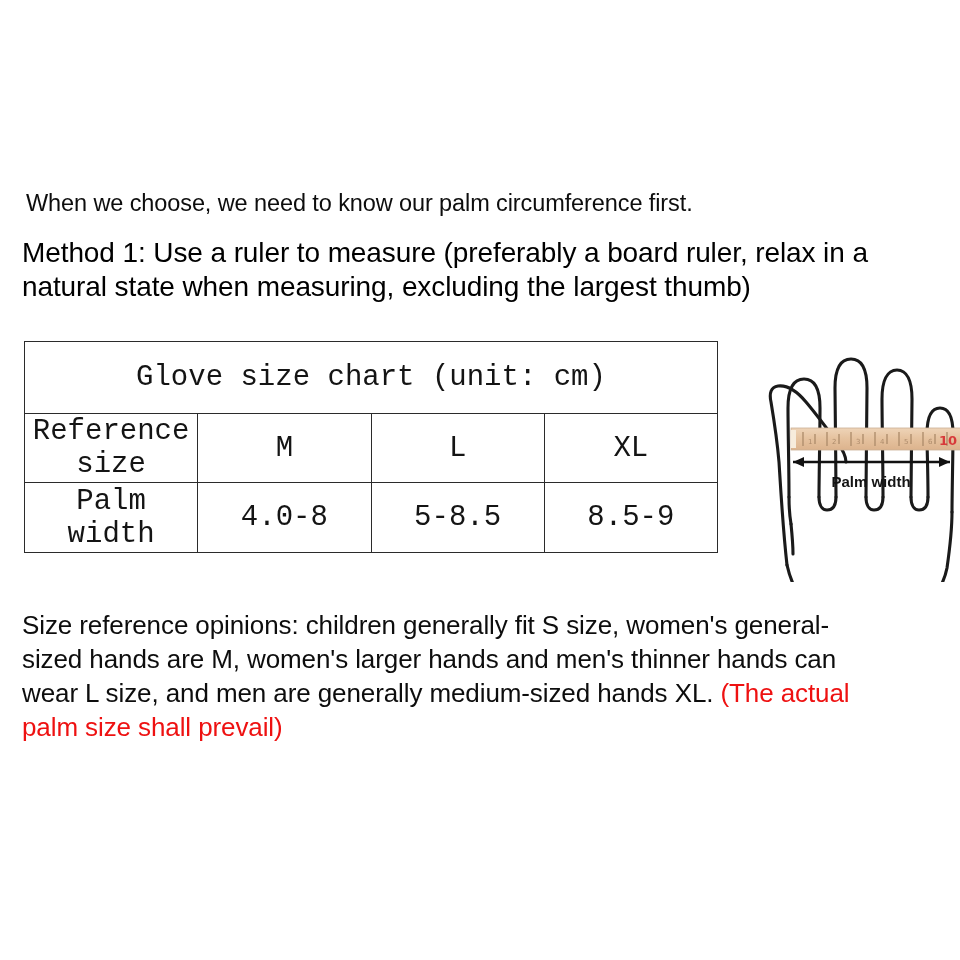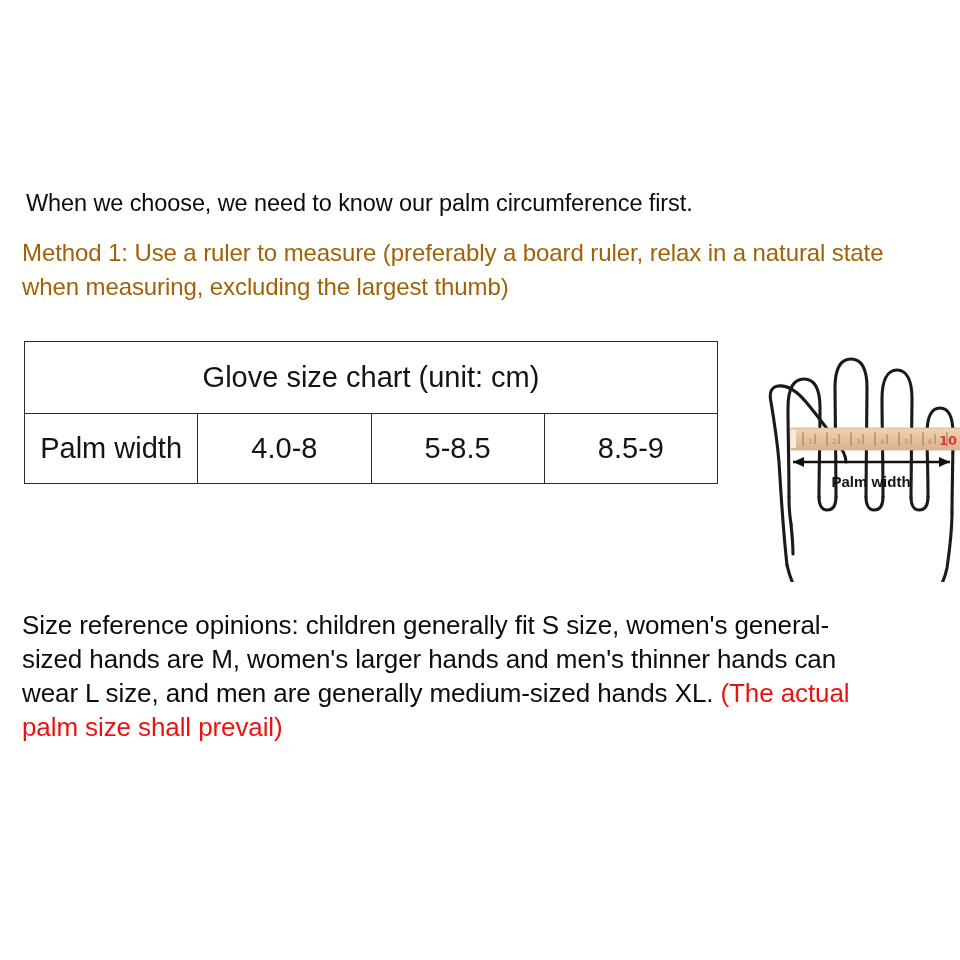--- a/index.html
+++ b/index.html
@@ -35,32 +35,33 @@
     color: #0d0d0d;
     letter-spacing: -0.1px;
   }
 
   
   .method-block {
     position: absolute;
     left: 18px;
     top: 236px;
     width: 880px;
-    font-size: 24px;
+    font-size: 28px;
     line-height: 34px;
-    color: #a16207;
+    color: #000000;
     letter-spacing: -0.1px;
   }
 
   
   .size-table-wrap {
     position: absolute;
     left: 20px;
     top: 341px;
     width: 694px;
+    font-family: Liberation Mono, monospace;
   }
   table.size-table {
     border-collapse: collapse;
     table-layout: fixed;
     width: 694px;
     background: #ffffff;
   }
   table.size-table td {
     border: 1.6px solid #2b2b2b;
     text-align: center;
@@ -126,20 +127,26 @@
 
   <div class="intro-line">When we choose, we need to know our palm circumference first.</div>
 
   <div class="method-block">Method 1: Use a ruler to measure (preferably a board ruler, relax in a natural state when measuring, excluding the largest thumb)</div>
 
   <div class="size-table-wrap">
     <table class="size-table">
       <tbody>
         <tr>
           <td class="title-cell" colspan="4">Glove size chart (unit: cm)</td>
+        </tr>
+        <tr>
+          <td class="label-cell">Reference size</td>
+          <td class="size-cell">M</td>
+          <td class="size-cell">L</td>
+          <td class="size-cell">XL</td>
         </tr>
         <tr class="values-row">
           <td class="label-cell">Palm width</td>
           <td class="size-cell value-cell">4.0-8</td>
           <td class="size-cell value-cell">5-8.5</td>
           <td class="size-cell value-cell">8.5-9</td>
         </tr>
       </tbody>
     </table>
   </div>

